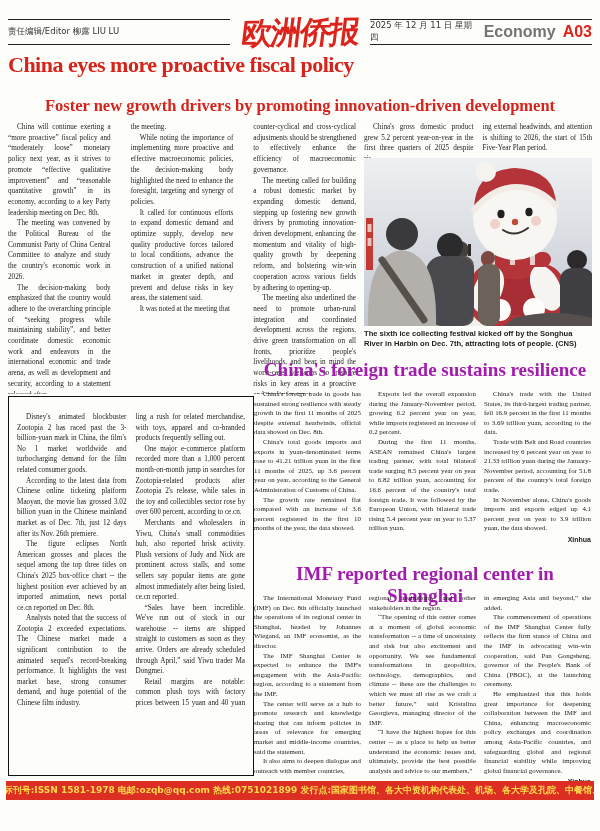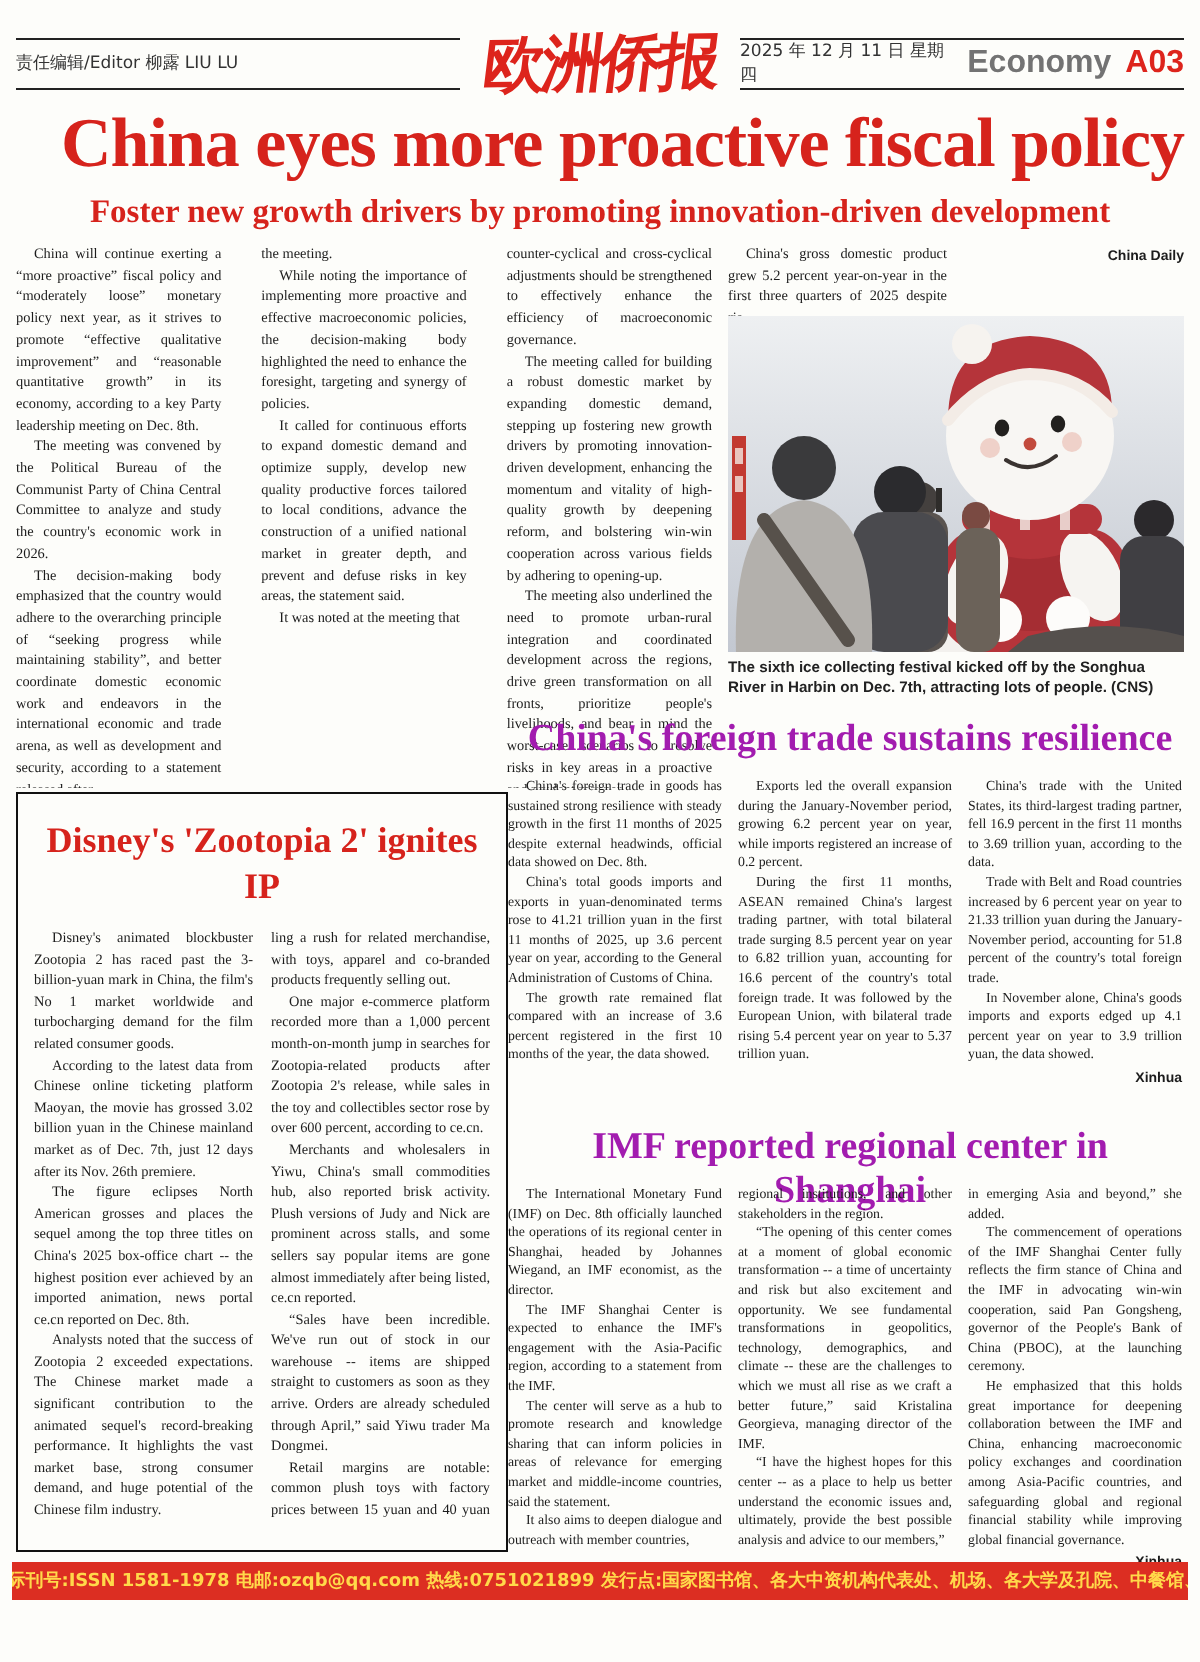--- a/index.html
+++ b/index.html
@@ -12,22 +12,22 @@
   .h-side { height:26px; display:flex; align-items:center; border-top:1.5px solid #222; border-bottom:1.5px solid #222; }
   .h-left { width:222px; font-size:8.5px; color:#333; font-family:"DejaVu Sans", sans-serif; }
   .h-right { width:222px; justify-content:flex-end; gap:7px; }
   .masthead { width:140px; text-align:center; color:#dd241c; font-size:31px; line-height:30px; font-weight:bold;
               font-family:"DejaVu Sans", sans-serif; transform:skewX(-8deg) rotate(-1deg); letter-spacing:-2px; }
   .date-line { font-size:8.5px; color:#333; font-family:"DejaVu Sans", sans-serif; }
   .section-label { font-family:"Liberation Sans", sans-serif; font-weight:bold; font-size:16px; color:#737373; }
   .page-no { font-family:"Liberation Sans", sans-serif; font-weight:bold; font-size:16px; color:#dd241c;text-align:right; }
 
   
-  .headline { top:52px; left:8px; width:584px; text-align:right; color:#d6231c;
-              font-size:35px; font-weight:bold; letter-spacing:-0.5px; }
+  .headline { top:52px; left:8px; width:584px; text-align:left; color:#d6231c;
+              font-size:22px; font-weight:bold; letter-spacing:-0.5px; }
   .subhead { top:96px; left:8px; width:584px; text-align:center; color:#d6231c;
              font-size:16.5px; font-weight:bold; }
 
   
   .col { text-align:justify; }
   .col p { text-indent:9px; }
   .col p.cont { text-indent:0; }
   .lead-txt { font-size:7.2px; line-height:10.7px; }
   .small-txt { font-size:6.9px; line-height:9.6px; }
   .byline { font-family:"Liberation Sans", sans-serif; font-weight:bold; font-size:7px;
@@ -98,20 +98,21 @@
     <p>The meeting also underlined the need to promote urban-rural integration and coordinated development across the regions, drive green transformation on all fronts, prioritize people's livelihoods, and bear in mind the worst-case scenarios to resolve risks in key areas in a proactive and prudent manner.</p>
   </div>
 </div>
 
 <div class="abs lead-right">
   <div class="lead-right-text lead-txt">
     <div class="col">
       <p>China's gross domestic product grew 5.2 percent year-on-year in the first three quarters of 2025 despite ris-</p>
     </div>
     <div class="col">
+      <p class="cont">ing external headwinds, and attention is shifting to 2026, the start of 15th Five-Year Plan period.</p>
       <div class="byline">China Daily</div>
     </div>
   </div>
 
   <svg class="photo" viewBox="0 0 228 168" xmlns="http://www.w3.org/2000/svg">
     <defs>
       <linearGradient id="sky" x1="0" y1="0" x2="0" y2="1">
         <stop offset="0" stop-color="#eef0f2"></stop>
         <stop offset="1" stop-color="#c3c8d1"></stop>
       </linearGradient>
@@ -163,21 +164,20 @@
       <path d="M18,102 L60,162" stroke="#57514b" stroke-width="7" stroke-linecap="round"></path>
       <path d="M150,160 Q190,150 228,160 L228,168 L140,168 Z" fill="#55504d"></path>
     </g>
   </svg>
 
   <div class="caption">The sixth ice collecting festival kicked off by the Songhua River in Harbin on Dec. 7th, attracting lots of people. (CNS)</div>
 </div>
 
 <div class="abs disney-box">
   <div class="box-title">
-    <div>Disney's 'Zootopia 2' ignites IP</div>
   </div>
   <div class="disney-body">
     <div class="col">
       <p>Disney's animated blockbuster Zootopia 2 has raced past the 3-billion-yuan mark in China, the film's No 1 market worldwide and turbocharging demand for the film related consumer goods.</p>
       <p>According to the latest data from Chinese online ticketing platform Maoyan, the movie has grossed 3.02 billion yuan in the Chinese mainland market as of Dec. 7th, just 12 days after its Nov. 26th premiere.</p>
       <p>The figure eclipses North American grosses and places the sequel among the top three titles on China's 2025 box-office chart -- the highest position ever achieved by an imported animation, news portal ce.cn reported on Dec. 8th.</p>
       <p>Analysts noted that the success of Zootopia 2 exceeded expectations. The Chinese market made a significant contribution to the animated sequel's record-breaking performance. It highlights the vast market base, strong consumer demand, and huge potential of the Chinese film industry.</p>
 
     </div>
     <div class="col">

